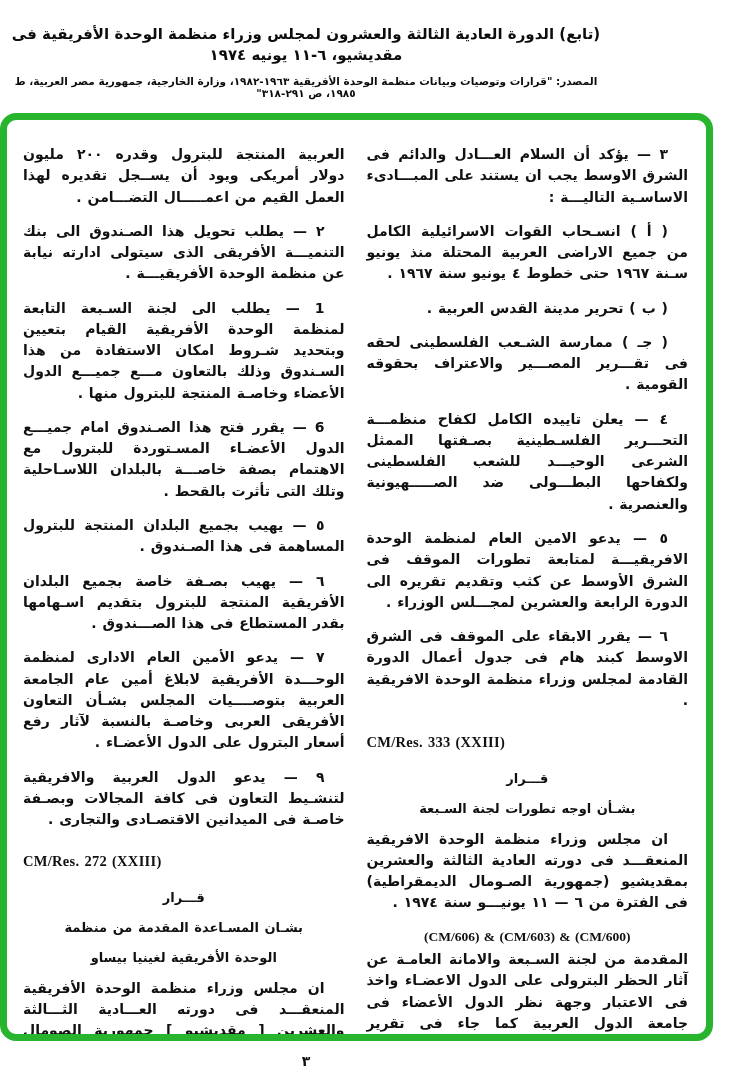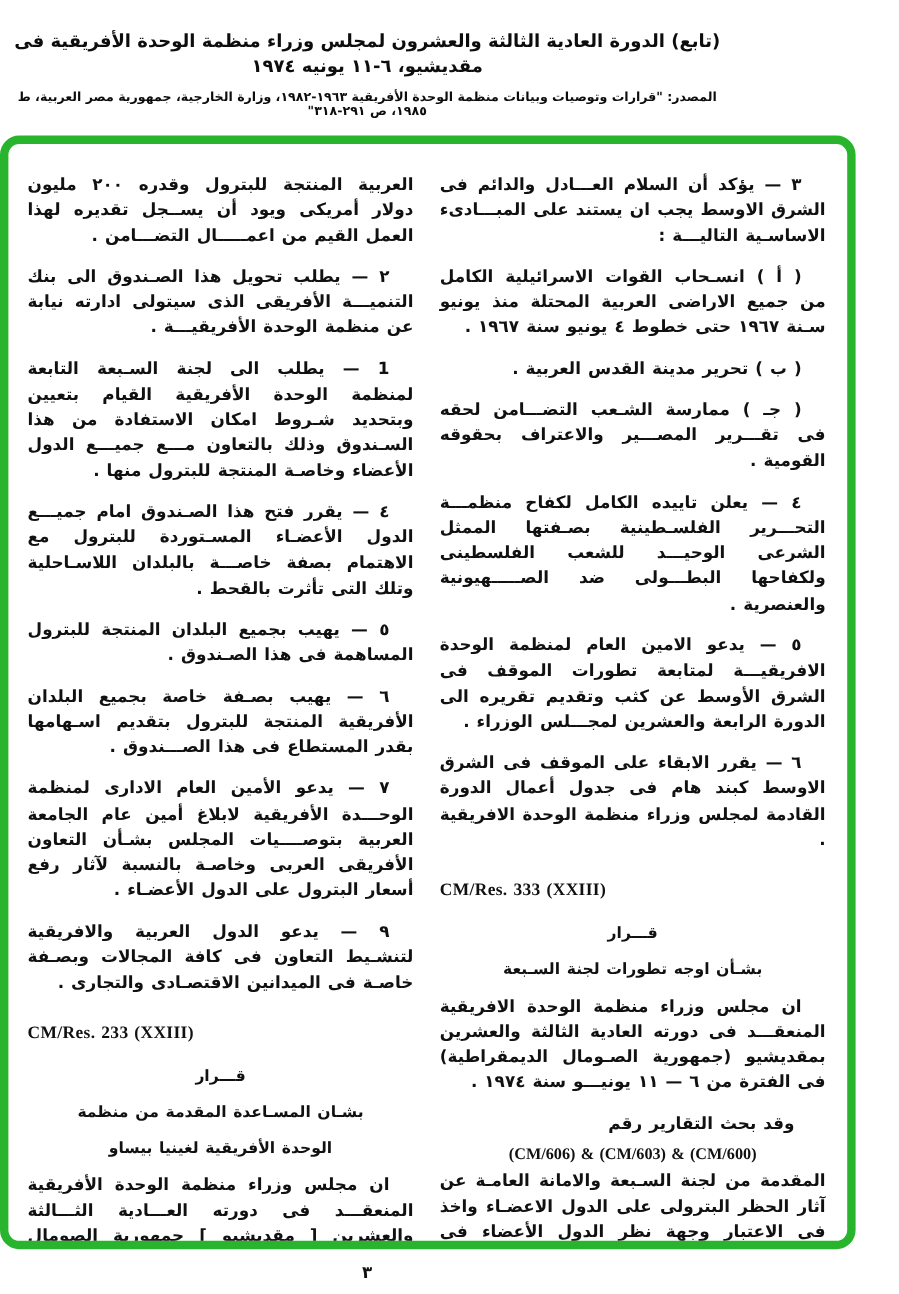--- a/index.html
+++ b/index.html
@@ -112,45 +112,44 @@
     <div class="header-source">المصدر: "قرارات وتوصيات وبيانات منظمة الوحدة الأفريقية ١٩٦٣-١٩٨٢، وزارة الخارجية، جمهورية مصر العربية، ط ١٩٨٥، ص ٢٩١-٣١٨"</div>
   </div>
 
   <div class="frame">
     <div class="cols">
 
       <div class="col">
         <p class="indent">٣ — يؤكد أن السلام العـــادل والدائم فى الشرق الاوسط يجب ان يستند على المبـــادىء الاساسـية التاليـــة :</p>
         <p class="indent">( أ ) انسـحاب القوات الاسرائيلية الكامل من جميع الاراضى العربية المحتلة منذ يونيو سـنة ١٩٦٧ حتى خطوط ٤ يونيو سنة ١٩٦٧ .</p>
         <p class="indent">( ب ) تحرير مدينة القدس العربية .</p>
-        <p class="indent">( جـ ) ممارسة الشـعب التضـــامن لحقه فى تقـــرير المصـــير والاعتراف بحقوقه القومية .</p>
+        <p class="indent">( جـ ) ممارسة الشـعب الفلسطينى لحقه فى تقـــرير المصـــير والاعتراف بحقوقه القومية .</p>
         <p class="indent">٤ — يعلن تاييده الكامل لكفاح منظمـــة التحـــرير الفلسـطينية بصـفتها الممثل الشرعى الوحيـــد للشعب الفلسطينى ولكفاحها البطـــولى ضد الصـــــهيونية والعنصرية .</p>
         <p class="indent">٥ — يدعو الامين العام لمنظمة الوحدة الافريقيـــة لمتابعة تطورات الموقف فى الشرق الأوسط عن كثب وتقديم تقريره الى الدورة الرابعة والعشرين لمجـــلس الوزراء .</p>
         <p class="indent">٦ — يقرر الابقاء على الموقف فى الشرق الاوسط كبند هام فى جدول أعمال الدورة القادمة لمجلس وزراء منظمة الوحدة الافريقية .</p>
         <p class="ref">CM/Res. 333 (XXIII)</p>
         <p class="center">قـــرار</p>
         <p class="center">بشـأن اوجه تطورات لجنة السـبعة</p>
         <p class="indent">ان مجلس وزراء منظمة الوحدة الافريقية المنعقـــد فى دورته العادية الثالثة والعشرين بمقديشيو (جمهورية الصـومال الديمقراطية) فى الفترة من ٦ — ١١ يونيـــو سنة ١٩٧٤ .</p>
-        <p class="short-indent">وقد بحث التقارير رقم</p>
         <p class="ref-inline">(CM/606) &amp; (CM/603) &amp; (CM/600)</p>
         <p class="cont">المقدمة من لجنة السـبعة والامانة العامـة عن آثار الحظر البترولى على الدول الاعضـاء واخذ فى الاعتبار وجهة نظر الدول الأعضاء فى جامعة الدول العربية كما جاء فى تقرير الجامعة العربية وفى مقترحاتهـــا الخاصـــة بتوطيد التعاون بين الدول الأفريقيـــة والعربيـــة .</p>
         <p class="indent">واذ يدرك ضرورة توطيد التعاون بين الدول الاعضـاء فى منظمة الوحدة الافريقيـــة والدول الأعضـــاء فى الجامعة العربية .</p>
 
       </div>
 
       <div class="col">
         <p class="cont">العربية المنتجة للبترول وقدره ٢٠٠ مليون دولار أمريكى ويود أن يســجل تقديره لهذا العمل القيم من اعمـــــال التضـــامن .</p>
         <p class="indent">٢ — يطلب تحويل هذا الصـندوق الى بنك التنميـــة الأفريقى الذى سيتولى ادارته نيابة عن منظمة الوحدة الأفريقيـــة .</p>
         <p class="indent">1 — يطلب الى لجنة السـبعة التابعة لمنظمة الوحدة الأفريقية القيام بتعيين وبتحديد شـروط امكان الاستفادة من هذا السـندوق وذلك بالتعاون مـــع جميـــع الدول الأعضاء وخاصـة المنتجة للبترول منها .</p>
-        <p class="indent">٤ — يقرر فتح هذا الصـندوق امام جميـــع الدول الأعضـاء المسـتوردة للبترول مع الاهتمام بصفة خاصـــة بالبلدان اللاسـاحلية وتلك التى تأثرت بالقحط .</p>
+        <p class="indent">6 — يقرر فتح هذا الصـندوق امام جميـــع الدول الأعضـاء المسـتوردة للبترول مع الاهتمام بصفة خاصـــة بالبلدان اللاسـاحلية وتلك التى تأثرت بالقحط .</p>
         <p class="indent">٥ — يهيب بجميع البلدان المنتجة للبترول المساهمة فى هذا الصـندوق .</p>
         <p class="indent">٦ — يهيب بصـفة خاصة بجميع البلدان الأفريقية المنتجة للبترول بتقديم اسـهامها بقدر المستطاع فى هذا الصـــندوق .</p>
         <p class="indent">٧ — يدعو الأمين العام الادارى لمنظمة الوحـــدة الأفريقية لابلاغ أمين عام الجامعة العربية بتوصــــيات المجلس بشـأن التعاون الأفريقى العربى وخاصـة بالنسبة لآثار رفع أسعار البترول على الدول الأعضـاء .</p>
         <p class="indent">٩ — يدعو الدول العربية والافريقية لتنشـيط التعاون فى كافة المجالات وبصـفة خاصـة فى الميدانين الاقتصـادى والتجارى .</p>
-        <p class="ref">CM/Res. 233 (XXIII)</p>
+        <p class="ref">CM/Res. 272 (XXIII)</p>
         <p class="center">قـــرار</p>
         <p class="center">بشـان المسـاعدة المقدمة من منظمة</p>
         <p class="center">الوحدة الأفريقية لغينيا بيساو</p>
         <p class="indent">ان مجلس وزراء منظمة الوحدة الأفريقية المنعقـــد فى دورته العـــادية الثـــالثة والعشرين [ مقديشيو ] جمهورية الصومال الديمقراطية فى الفترة من ٦ — ١١ يونيو ســنة ١٩٧٤ .</p>
       </div>
 
     </div>
   </div>
 
   <div class="page-number">٣</div>

